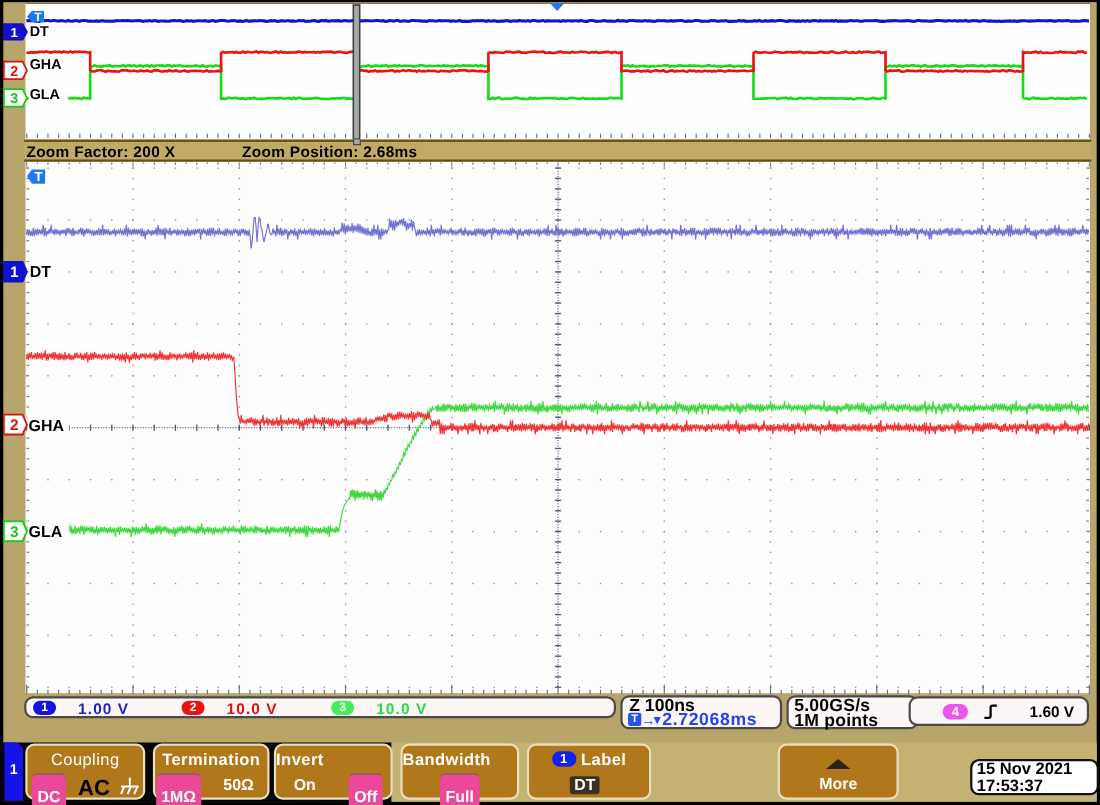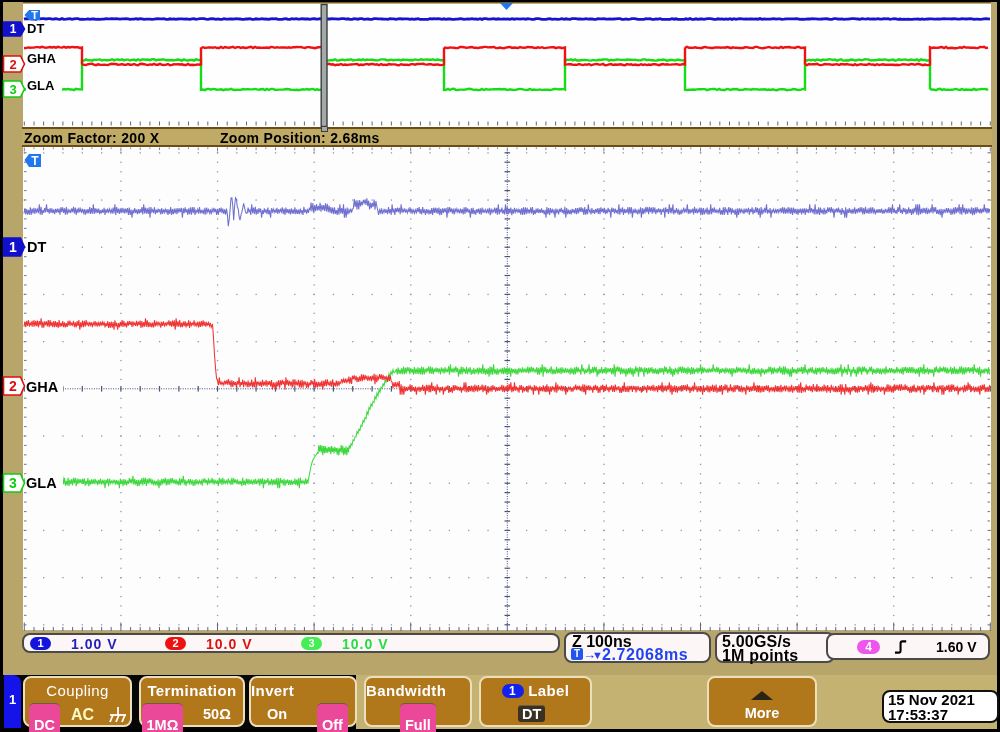--- a/index.html
+++ b/index.html
@@ -2109,21 +2109,21 @@
     </svg>
 <span class="abs b" style="left:108px;top:4px;font-size:14px;color:#000">1.60 V</span>
 </div>
 <div class="abs" style="left:0px;top:675px;width:356px;height:54px;background:#060606"></div>
 <div class="abs" style="left:356px;top:675px;width:641px;height:54px;background:#c4b273"></div>
 <div class="abs" style="left:0px;top:729px;width:1000px;height:3px;background:#000"></div>
 <div class="abs" style="left:4px;top:675px;width:17px;height:53px;background:#1414e8;border-radius:0 8px 0 0;color:#fff;font-size:13px;font-weight:bold;text-align:center;padding-top:17px">1</div>
 <div class="abs" style="left:23px;top:676px;width:109px;height:51px;background:#b0771b;border:2px solid #ecdfbe;border-radius:8px">
     <div style="text-align:center;margin-top:4px;font-size:15px;font-weight:normal;color:#fff;letter-spacing:0.4px">Coupling</div>
 <span class="abs b opt" style="left:4px;top:25px;font-size:14.5px;color:#fff">DC</span>
-<span class="abs b" style="left:46px;top:28px;font-size:16px;color:#fef9c3">AC</span>
+<span class="abs b" style="left:46px;top:28px;font-size:20px;color:#000000">AC</span>
 <svg class="abs" style="left:81px;top:28px" width="24" height="20" viewBox="0 0 24 20">
       <g stroke="#fff" stroke-width="1.8" fill="none">
         <path d="M12 1 v8"></path>
         <path d="M4 9 h16"></path>
         <path d="M7 9 l-3 7"></path>
         <path d="M13 9 l-3 7"></path>
         <path d="M19 9 l-3 7"></path>
       </g>
     </svg>
 </div>

